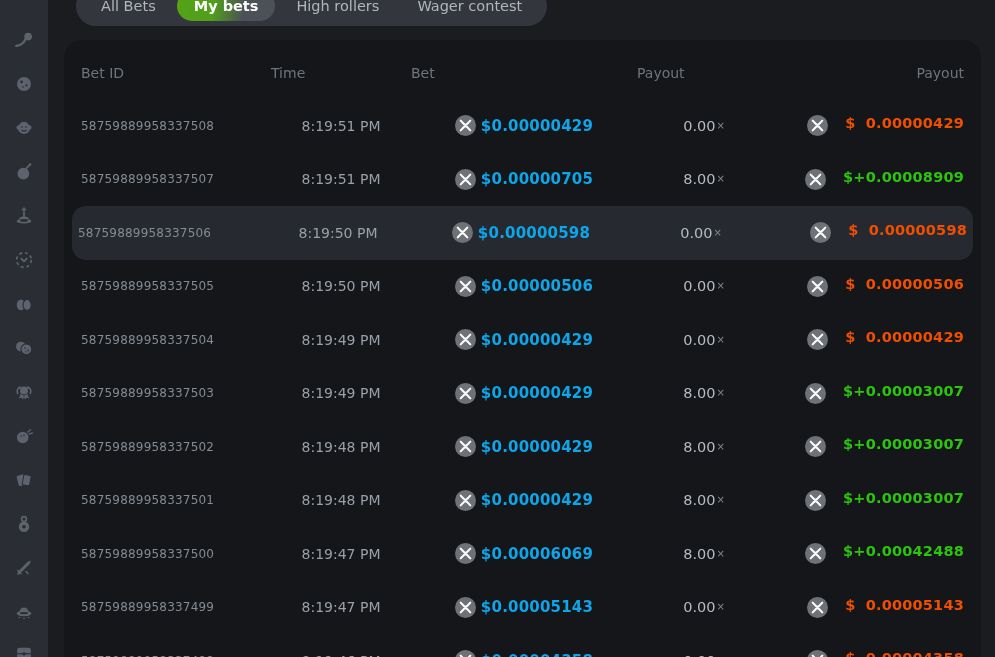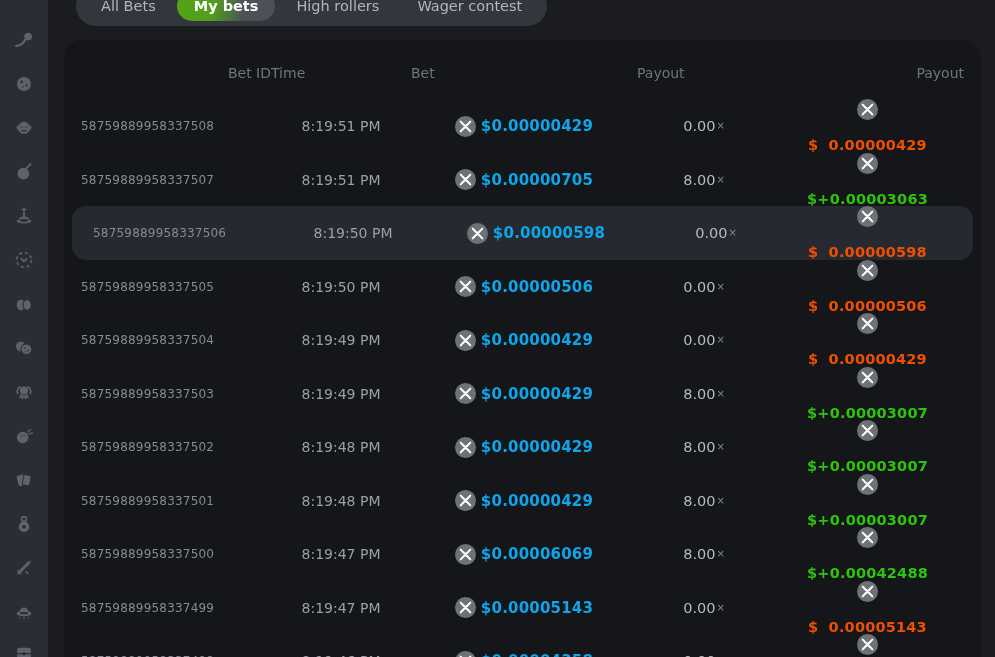--- a/index.html
+++ b/index.html
@@ -42,35 +42,35 @@
     box-sizing:border-box;padding:0 17px;z-index:1;
     overflow:hidden;
   }
   .thead,.row{
     display:grid;
     grid-template-columns:190px 140px 226px 134px 1fr;
     align-items:center;
   }
   .thead{height:59px;padding-top:6px;box-sizing:border-box;}
   .th{font-size:14px;color:#6e757d;}
-  .th.c-id{text-align:right;}
+  .th.c-id{text-align:left;}
   .th.c-time,.th.c-bet,.th.c-payout{text-align:left;}
   .th.c-profit{text-align:right;}
   .row{height:53.5px;}
   .row.active{
     background:#262930;border-radius:14px;
-    margin:0 -9px;padding:0 21px;
+    margin:0 -9px;padding:0 6px;
   }
   .cell.id{font-size:12px;color:#848b93;letter-spacing:.2px;}
   .cell.time{font-size:14px;color:#99a0a8;text-align:center;}
   .cell.bet{display:flex;align-items:center;justify-content:center;gap:5px;}
   .bet-amt{font-size:15px;font-weight:700;color:#0ea5e9;letter-spacing:.2px;}
   .cell.payout{text-align:center;font-size:14.5px;color:#b5bbc2;}
   .mult{font-size:10px;color:#828992;vertical-align:2px;margin-left:1px;}
-  .cell.profit{display:flex;align-items:center;justify-content:flex-end;gap:17px;flex-direction:column;}
+  .cell.profit{display:flex;align-items:flex-start;justify-content:flex-end;gap:17px;}
   .profit-amt{font-size:14.5px;font-weight:700;letter-spacing:.2px;}
   .profit-amt.loss{color:#f14f00;word-spacing:5px;}
   .profit-amt.win{color:#2cc40e;}
   .coin{width:21px;height:21px;flex:0 0 21px;display:inline-block;}
   .coin svg{width:21px;height:21px;display:block;}
 </style>
 </head>
 <body>
 
 <aside class="sidebar" id="sidebar">
@@ -251,21 +251,21 @@
     <div class="cell payout">
       <span class="payout-val">8.00</span><span class="mult">×</span>
     </div>
     <div class="cell profit">
       <span class="coin">
               <svg viewBox="0 0 20 20">
                 <circle cx="10" cy="10" r="10" fill="#6e7277"></circle>
                 <path d="M5.4 5.4l3.1 3.2a2.1 2.1 0 0 0 3 0l3.1-3.2M5.4 14.6l3.1-3.2a2.1 2.1 0 0 1 3 0l3.1 3.2" fill="none" stroke="#ffffff" stroke-width="1.9" stroke-linecap="round"></path>
               </svg>
             </span>
-      <span class="profit-amt win">$+0.00003063</span>
+      <span class="profit-amt win">$+0.00008909</span>
     </div>
   </div>
 
   <div class="row active">
     <div class="cell id">58759889958337506</div>
     <div class="cell time">8:19:50 PM</div>
     <div class="cell bet">
       <span class="coin">
               <svg viewBox="0 0 20 20">
                 <circle cx="10" cy="10" r="10" fill="#6e7277"></circle>

